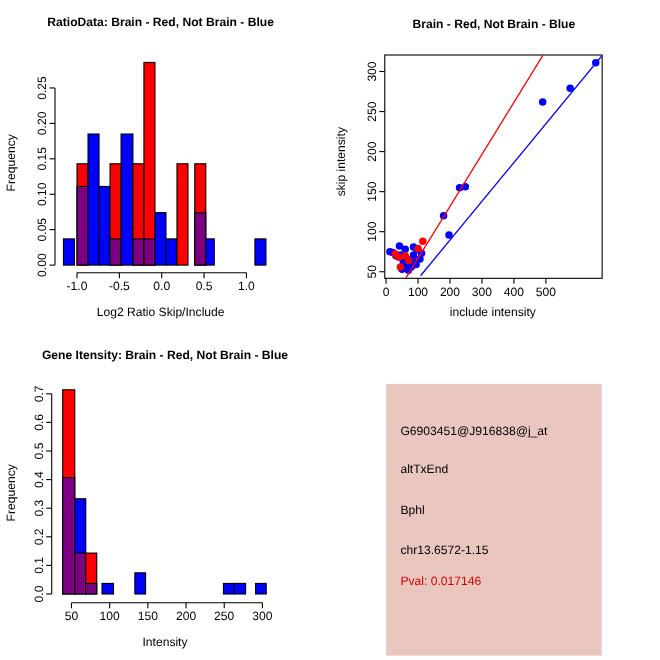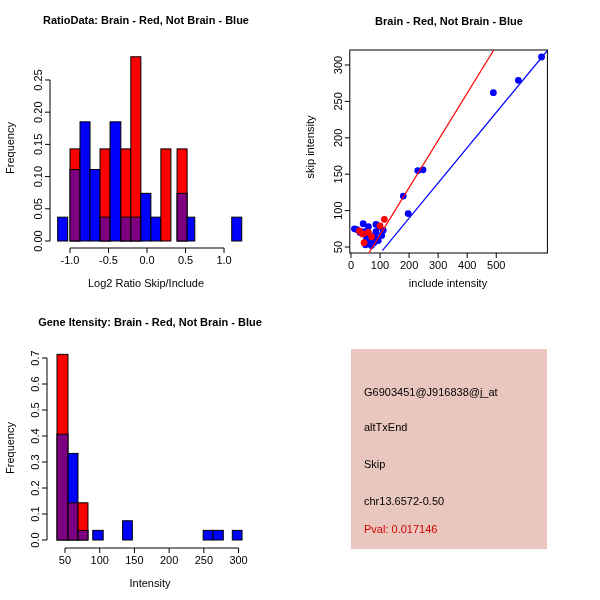--- a/index.html
+++ b/index.html
@@ -2,21 +2,21 @@
 <html><head>
 <meta charset="utf-8">
 <style>
   html,body{margin:0;padding:0;background:#ffffff;}
   .canvas{position:relative;width:600px;height:600px;background:#ffffff;overflow:hidden;
           font-family:"Liberation Sans",sans-serif;}
   .panel{position:absolute;width:300px;height:300px;}
   #panel-hist-ratio{left:0;top:0;}
   #panel-scatter{left:300px;top:0;}
   #panel-hist-intensity{left:0;top:300px;}
-  .info-box{position:absolute;left:351px;top:349px;width:196px;height:200px;}
+  .info-box{position:absolute;left:351px;top:349px;width:196px;height:247px;}
   .info-line{position:absolute;left:13px;font-size:11px;line-height:12px;white-space:nowrap;color:#000;}
   svg text{font-family:"Liberation Sans",sans-serif;font-size:11px;fill:#000000;}
   svg text.title{font-weight:bold;}
 </style>
 </head>
 <body>
 
 <div class="canvas">
   <div class="panel" id="panel-hist-ratio"><svg width="300" height="300" viewBox="0 0 300 300">
         <g stroke="#000000" stroke-width="1">
@@ -194,17 +194,17 @@
         <text x="35" y="84" text-anchor="middle" dy="0.35em" transform="rotate(-90 35 84)">0.6</text>
         <text x="35" y="58" text-anchor="middle" dy="0.35em" transform="rotate(-90 35 58)">0.7</text>
         <text x="150" y="26" text-anchor="middle" class="title">Gene Itensity: Brain - Red, Not Brain - Blue</text>
         <text x="150" y="287" text-anchor="middle">Intensity</text>
         <text x="14" y="148" text-anchor="middle" transform="rotate(-90 14 148)">Frequency</text>
       </svg></div>
 
   <div class="info-box" id="info-box" style="background: rgb(233, 199, 191);">
     <div class="info-line" style="top: 37px; color: rgb(0, 0, 0);">G6903451@J916838@j_at</div>
     <div class="info-line" style="top: 72px; color: rgb(0, 0, 0); text-align: right;">altTxEnd</div>
-    <div class="info-line" style="top: 109px; color: rgb(0, 0, 0);">Skip</div>
-    <div class="info-line" style="top: 146px; color: rgb(0, 0, 0);">chr13.6572-0.50</div>
+    <div class="info-line" style="top: 109px; color: rgb(0, 0, 0);">Bphl</div>
+    <div class="info-line" style="top: 146px; color: rgb(0, 0, 0);">chr13.6572-1.15</div>
     <div class="info-line" style="top: 174px; color: rgb(212, 0, 0);">Pval: 0.017146</div>
   </div>
 </div>
 
 </body></html>

